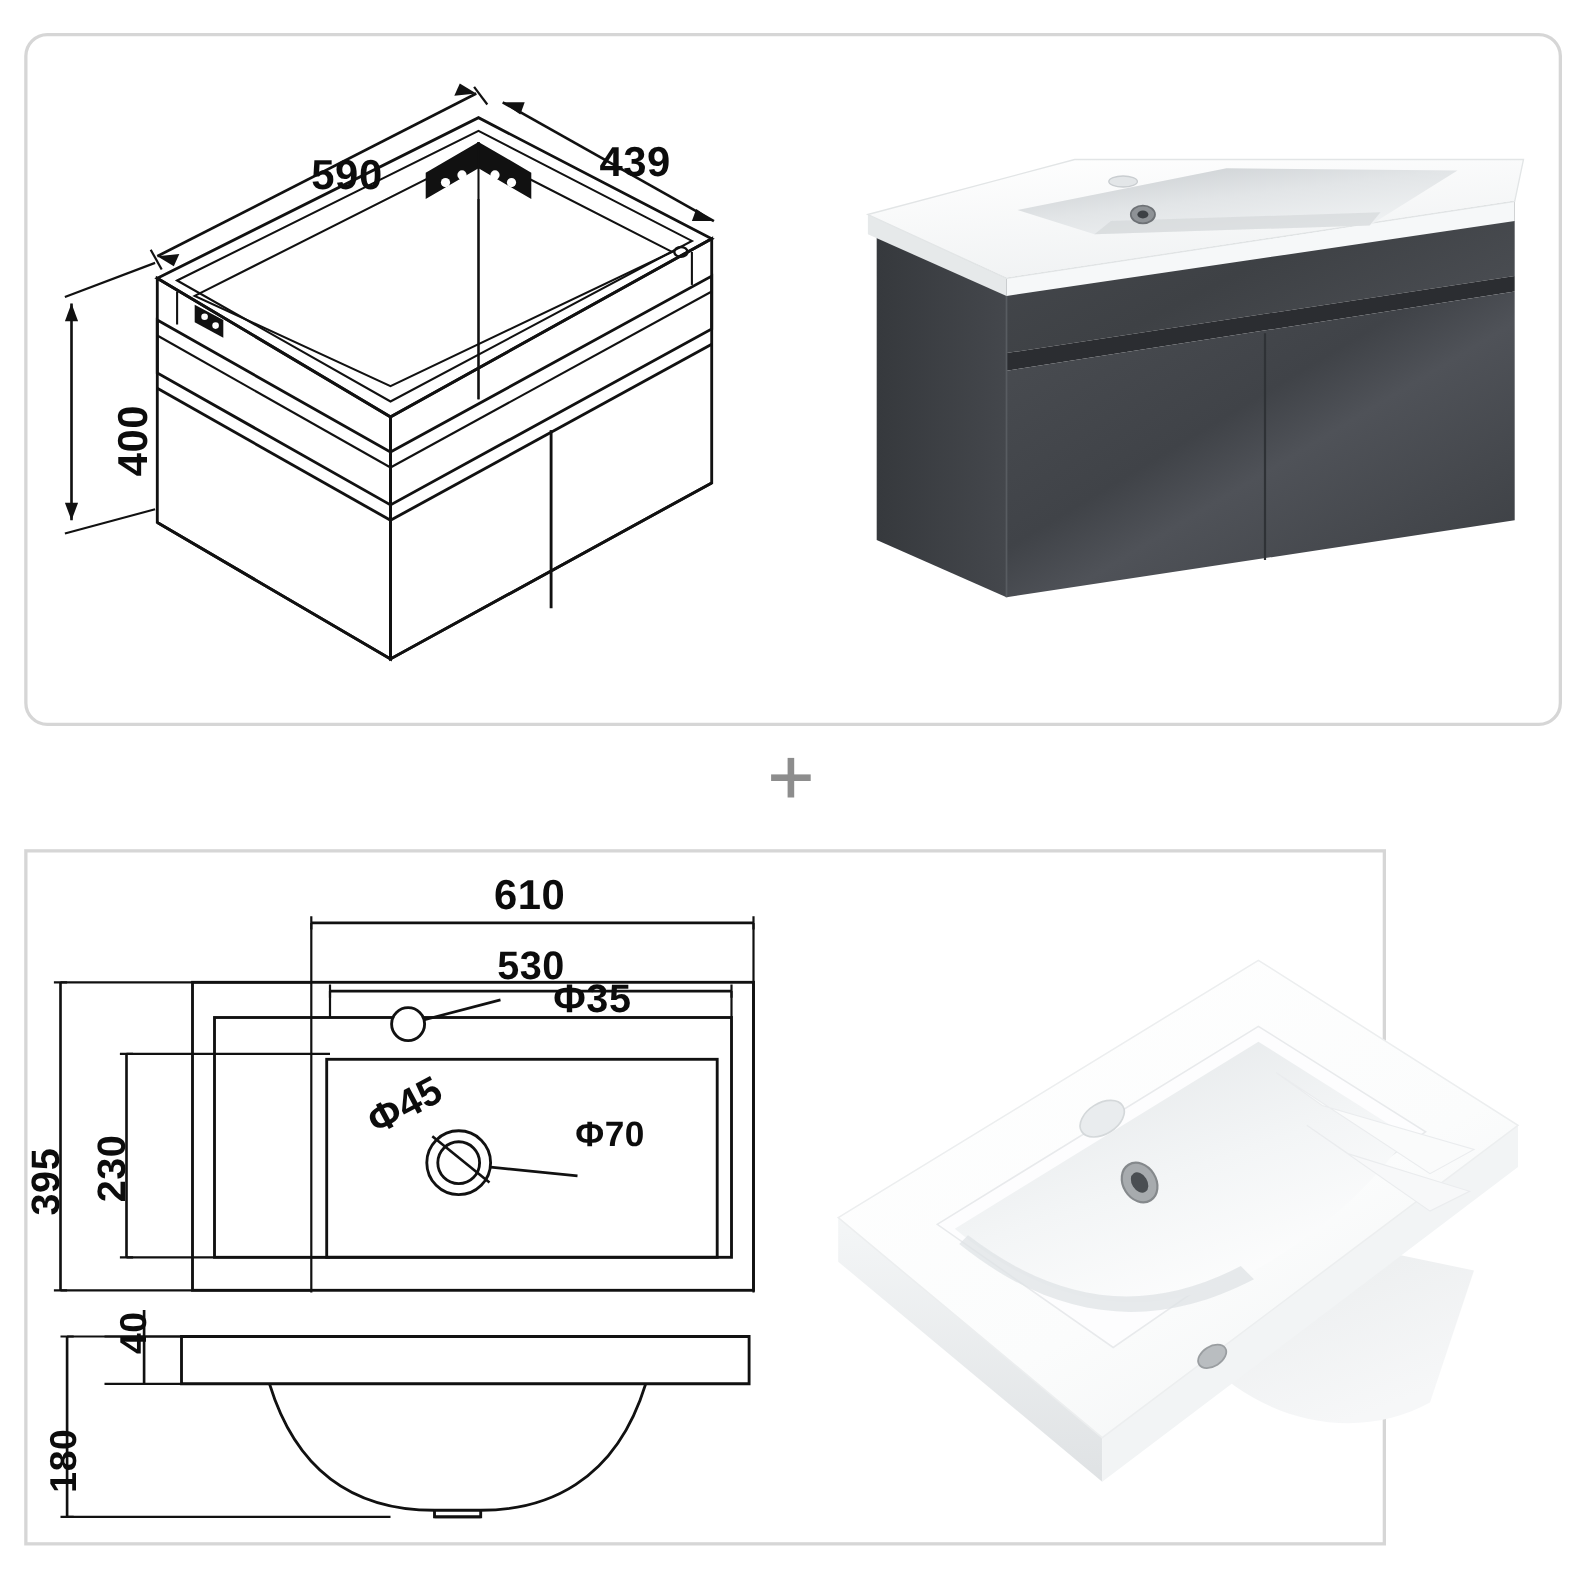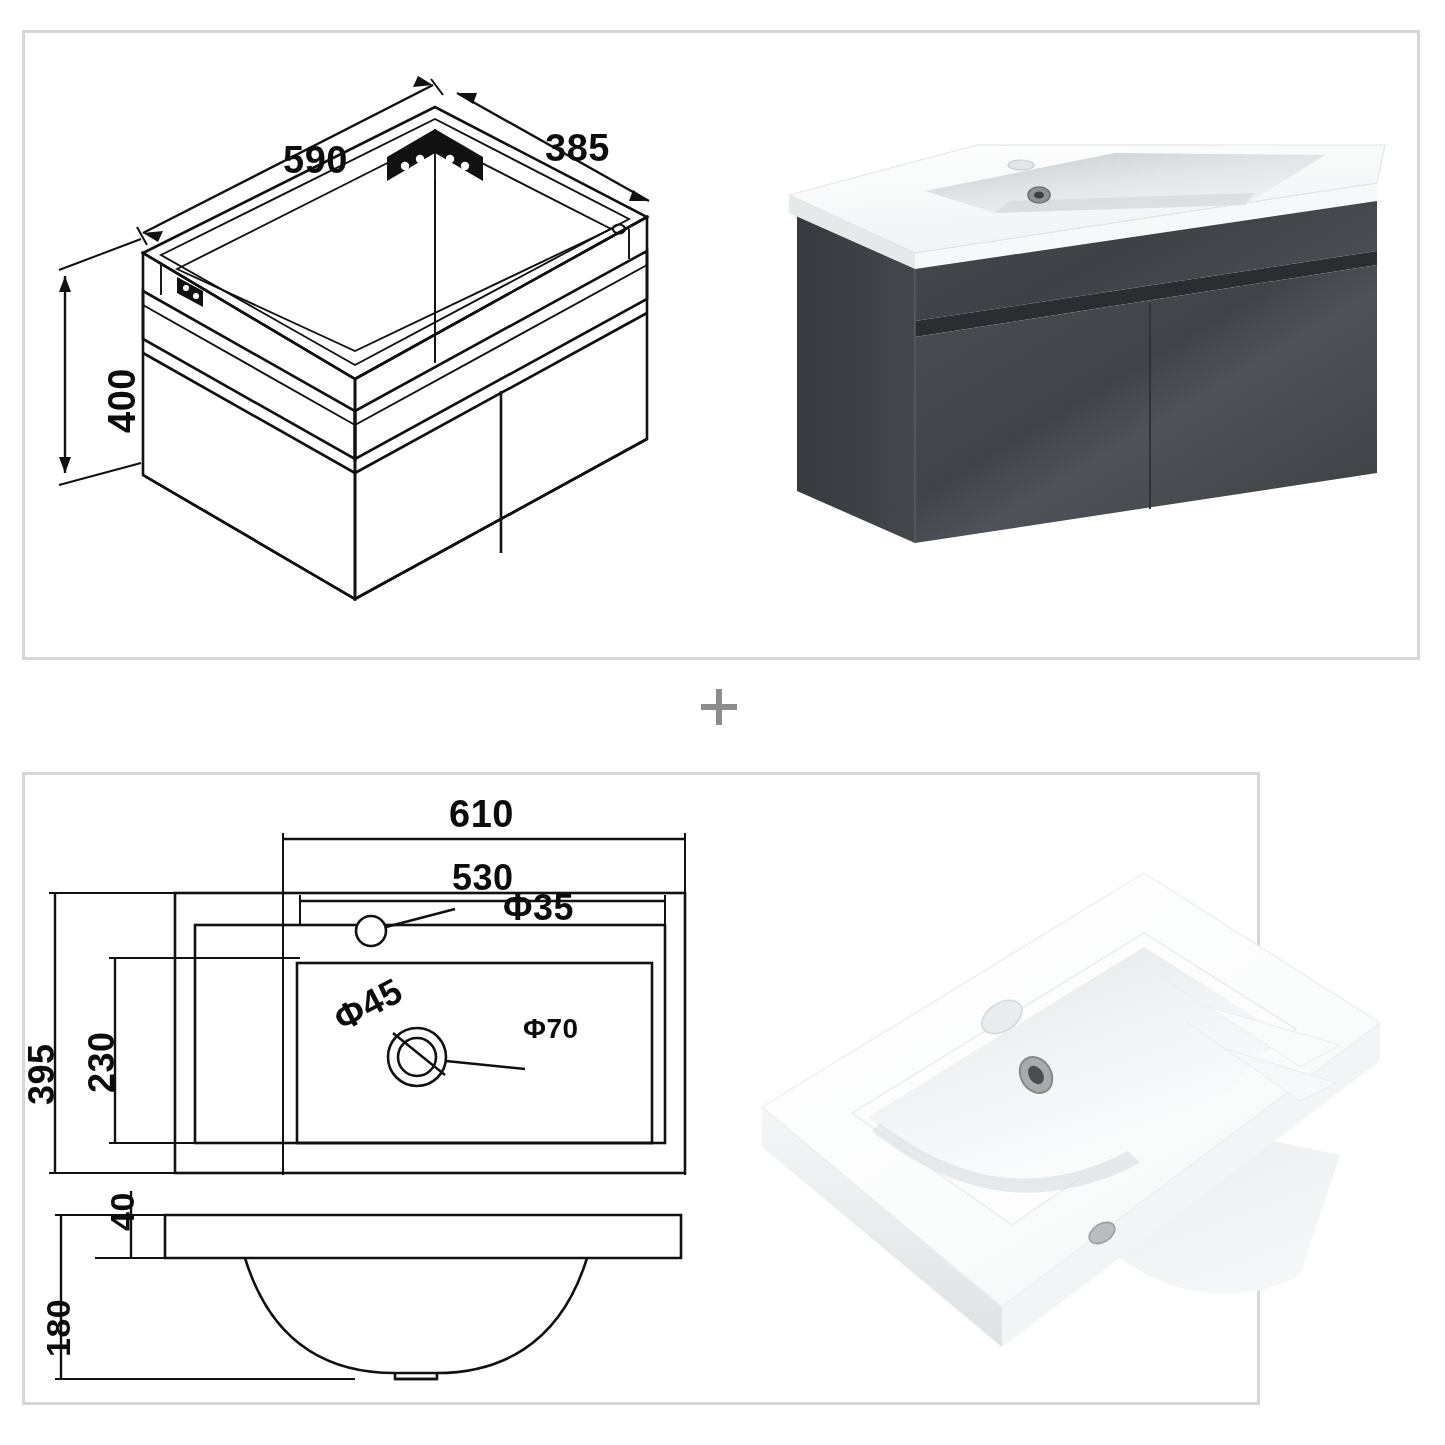--- a/index.html
+++ b/index.html
@@ -15,21 +15,21 @@
     background: #ffffff;
     overflow: hidden;
   }
 
   
   .panel {
     position: absolute;
     background: #ffffff;
     border: 3px solid #d6d6d6;
   }
-  #panel-cabinet { left: 22px;  top: 30px;  width: 1398px; height: 630px; }
+  #panel-cabinet { left: 22px;  top: 30px;  width: 1398px; height: 630px; border-radius: 21px; }
   #panel-basin   { left: 22px;  top: 772px; width: 1238px; height: 633px; }
 
   
   #plus-separator {
     position: absolute;
     left: 695px; top: 683px;
     width: 48px; height: 48px;
   }
   #plus-separator .bar {
     position: absolute;
@@ -139,21 +139,21 @@
         <path class="hw" d="M 0 0 L 26 14 L 26 30 L 0 16 Z"></path>
         <circle cx="9" cy="11" r="3.0" fill="#ffffff"></circle>
         <circle cx="19" cy="19" r="3.0" fill="#ffffff"></circle>
       </g>
 
       <ellipse cx="594" cy="196" rx="6" ry="4.5" fill="none" stroke="#111" stroke-width="2.2"></ellipse>
     </svg>
 
     <div class="dimtext" style="left:258px; top:106px; font-size:38px;">590</div>
 
-    <div class="dimtext" style="left:520px; top:94px; font-size:38px;">385</div>
+    <div class="dimtext" style="left:520px; top:94px; font-size:38px;">439</div>
 
     <div class="dimtext rot90" style="left:76px; top:400px; font-size:38px;">400</div>
 
     <svg class="photo" style="left:760px; top:110px;" width="620" height="440" viewBox="0 0 620 440">
       <defs>
         <linearGradient id="doorGrad" x1="0" y1="0" x2="1" y2="1">
           <stop offset="0%" stop-color="#4b4e53"></stop>
           <stop offset="42%" stop-color="#404348"></stop>
           <stop offset="55%" stop-color="#4f5258"></stop>
           <stop offset="100%" stop-color="#3a3d41"></stop>
@@ -268,21 +268,21 @@
     <div class="dimtext" style="left:427px; top:82px; font-size:36px;">530</div>
 
     <div class="dimtext rot90" style="left:-4px; top:330px; font-size:36px;">395</div>
 
     <div class="dimtext rot90" style="left:56px; top:318px; font-size:36px;">230</div>
 
     <div class="dimtext" style="left:430px; top:112px; font-size:36px;margin-left:48px;">Φ35</div>
 
     <div class="dimtext tilt" style="left:302px; top:228px; font-size:36px;">Φ45</div>
 
-    <div class="dimtext" style="left:498px; top:238px; font-size:28px;">Φ70</div>
+    <div class="dimtext" style="left:498px; top:238px; font-size:32px;">Φ70</div>
 
     <svg class="draw" style="top:398px;" width="700" height="230" viewBox="0 0 700 230">
 
       <g>
         <path class="dim" d="M 106 18 L 106 85"></path>
         <path class="dimx" d="M 70 42 L 140 42"></path>
         <path class="dimx" d="M 70 85 L 140 85"></path>
       </g>
 
       <g>

